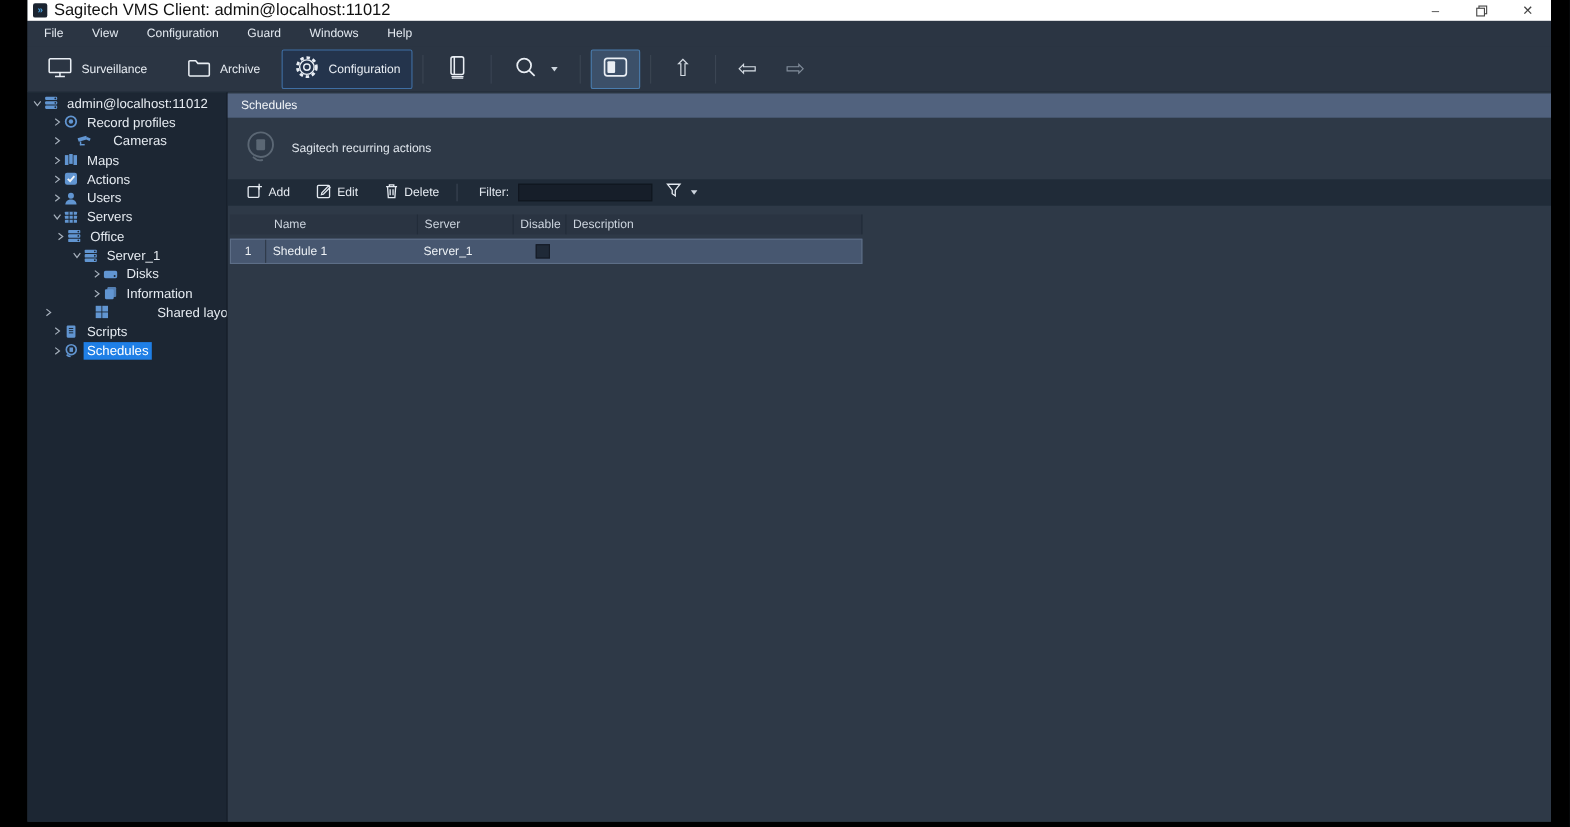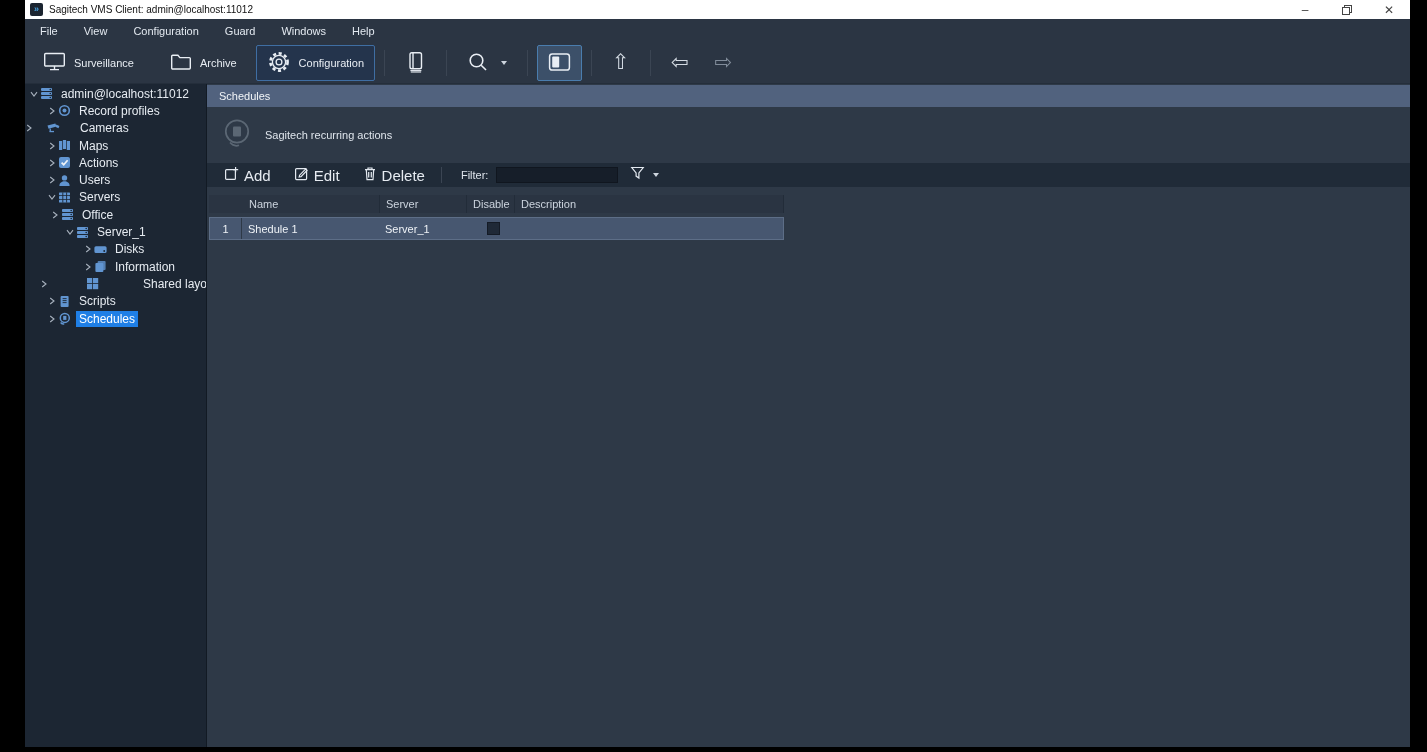--- a/index.html
+++ b/index.html
@@ -4,21 +4,21 @@
 <style>
   * { margin:0; padding:0; box-sizing:border-box; }
   body { background:#000; font-family:"Liberation Sans", sans-serif; }
   .screen { position:relative; width:1427px; height:752px; background:#000; overflow:hidden; }
   .window { position:absolute; left:25px; top:0; width:1385px; height:747px; display:flex; flex-direction:column; background:#2e3947; }
 
   
   .titlebar { flex:0 0 19px; background:#ffffff; display:flex; align-items:center; padding:0 0 0 5px; }
   .app-icon { width:13px; height:13px; background:#1b2430; border-radius:2px; display:inline-flex; align-items:center; justify-content:center; margin-right:6px; }
   .app-icon span { color:#4aa3e0; font-size:9px; line-height:1; font-weight:bold; }
-  .titlebar .title { font-size:10px; color:#111; }
+  .titlebar .title { font-size:15px; color:#111; }
   .win-controls { margin-left:auto; display:flex; height:19px; }
   .win-btn { width:42px; display:flex; align-items:center; justify-content:center; color:#444; font-size:12px; }
 
   
   .menubar { flex:0 0 23px; background:#2b3543; display:flex; align-items:center; padding-left:2px; }
   .menu-item { color:#e3e9f0; font-size:11px; padding:0 13px; cursor:default; }
 
   
   .toolbar { flex:0 0 42px; background:#2b3543; display:flex; align-items:center; padding-left:5px; border-bottom:1px solid #242e3b; }
   .tb-btn { display:flex; align-items:center; gap:8px; color:#e8edf3; font-size:11px; padding:0 10px; height:36px; border:1px solid transparent; border-radius:2px; margin:0 2px; }
@@ -38,21 +38,21 @@
   .tree-ic { width:13px; height:13px; margin-right:5px; display:inline-flex; }
   .tree-label { padding:1px 3px; }
   .tree-label.selected { background:#1f7fe6; color:#fff; }
 
   
   .main { flex:1; display:flex; flex-direction:column; background:#2e3947; min-width:0; }
   .panel-header { flex:0 0 22px; margin-top:1px; background:#51627e; color:#f2f5f8; font-size:11px; display:flex; align-items:center; padding-left:12px; }
   .desc-row { flex:0 0 56px; display:flex; align-items:center; gap:12px; padding-left:14px; }
   .desc-text { color:#dfe5ec; font-size:11px; }
   .action-bar { flex:0 0 24px; background:#202b38; display:flex; align-items:center; padding-left:8px; }
-  .action-btn { display:flex; align-items:center; gap:5px; color:#e6ebf1; font-size:15px; padding:0 9px; height:22px; }
+  .action-btn { display:flex; align-items:center; gap:5px; color:#e6ebf1; font-size:11px; padding:0 9px; height:22px; }
   .filter-label { color:#dfe5ec; font-size:11px; margin-left:12px; }
   .filter-input { width:122px; height:16px; background:#161e29; border:1px solid #10161f; margin-left:8px; color:#e6ebf1; font-size:11px; padding:0 3px; outline:none; }
   .funnel-wrap { display:flex; align-items:center; margin-left:12px; }
 
   
   .table { margin:8px 0 0 2px; width:575px; font-size:11px; }
   .thead { display:flex; height:18px; background:#2a3442; align-items:stretch; color:#ccd4de;justify-content:space-between; }
   .th { display:flex; align-items:center; padding-left:6px; border-right:1px solid #222c39; }
   .th:first-child { border-right:none; }
   .trow { display:flex; height:23px; background:#475770; border:1px solid #5d6e87; align-items:stretch; margin-top:4px; color:#eef2f6; }
@@ -192,21 +192,21 @@
               </svg>
             </span>
             <span class="tree-ic">
               <svg width="13" height="13" viewBox="0 0 13 13">
                 <circle cx="6.5" cy="6.5" r="4.8" fill="none" stroke="#6195d1" stroke-width="1.6"></circle>
                 <circle cx="6.5" cy="6.5" r="2" fill="#6195d1"></circle>
               </svg>
             </span>
             <span class="tree-label">Record profiles</span>
           </div>
-          <div class="tree-item" style=" gap: 12px;">
+          <div class="tree-item" style="padding-left: 23px; gap: 12px;">
             <span class="chev">
               <svg width="8" height="8" viewBox="0 0 8 8">
                 <polyline points="2.2,1 6,4 2.2,7" fill="none" stroke="#a7b1bd" stroke-width="1.1"></polyline>
               </svg>
             </span>
             <span class="tree-ic">
               <svg width="13" height="13" viewBox="0 0 13 13">
                 <g fill="#6195d1">
                   <path d="M0.5 3.6 L8.4 1.4 L9.5 4.6 L1.6 6.8 Z"></path>
                   <path d="M9.2 2.6 L12.4 3.9 L11.5 6.2 L8.7 5.1 z"></path>

